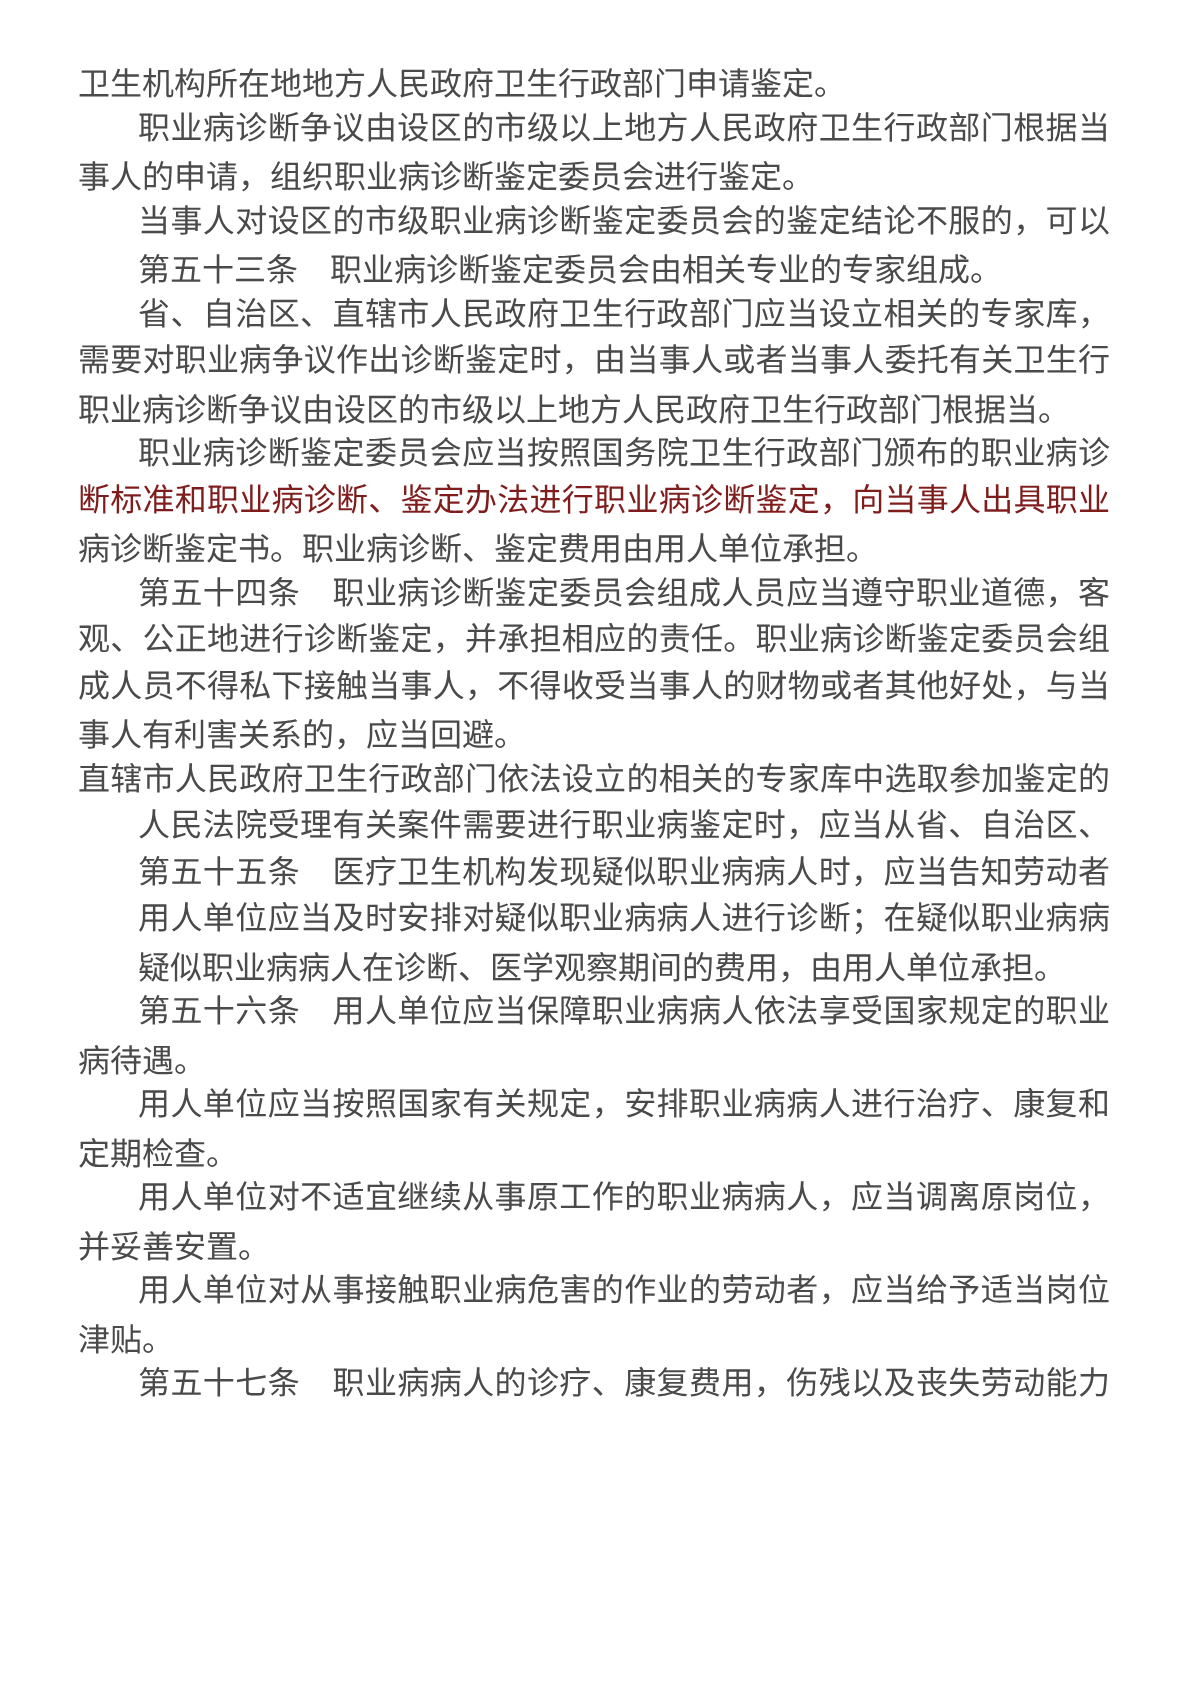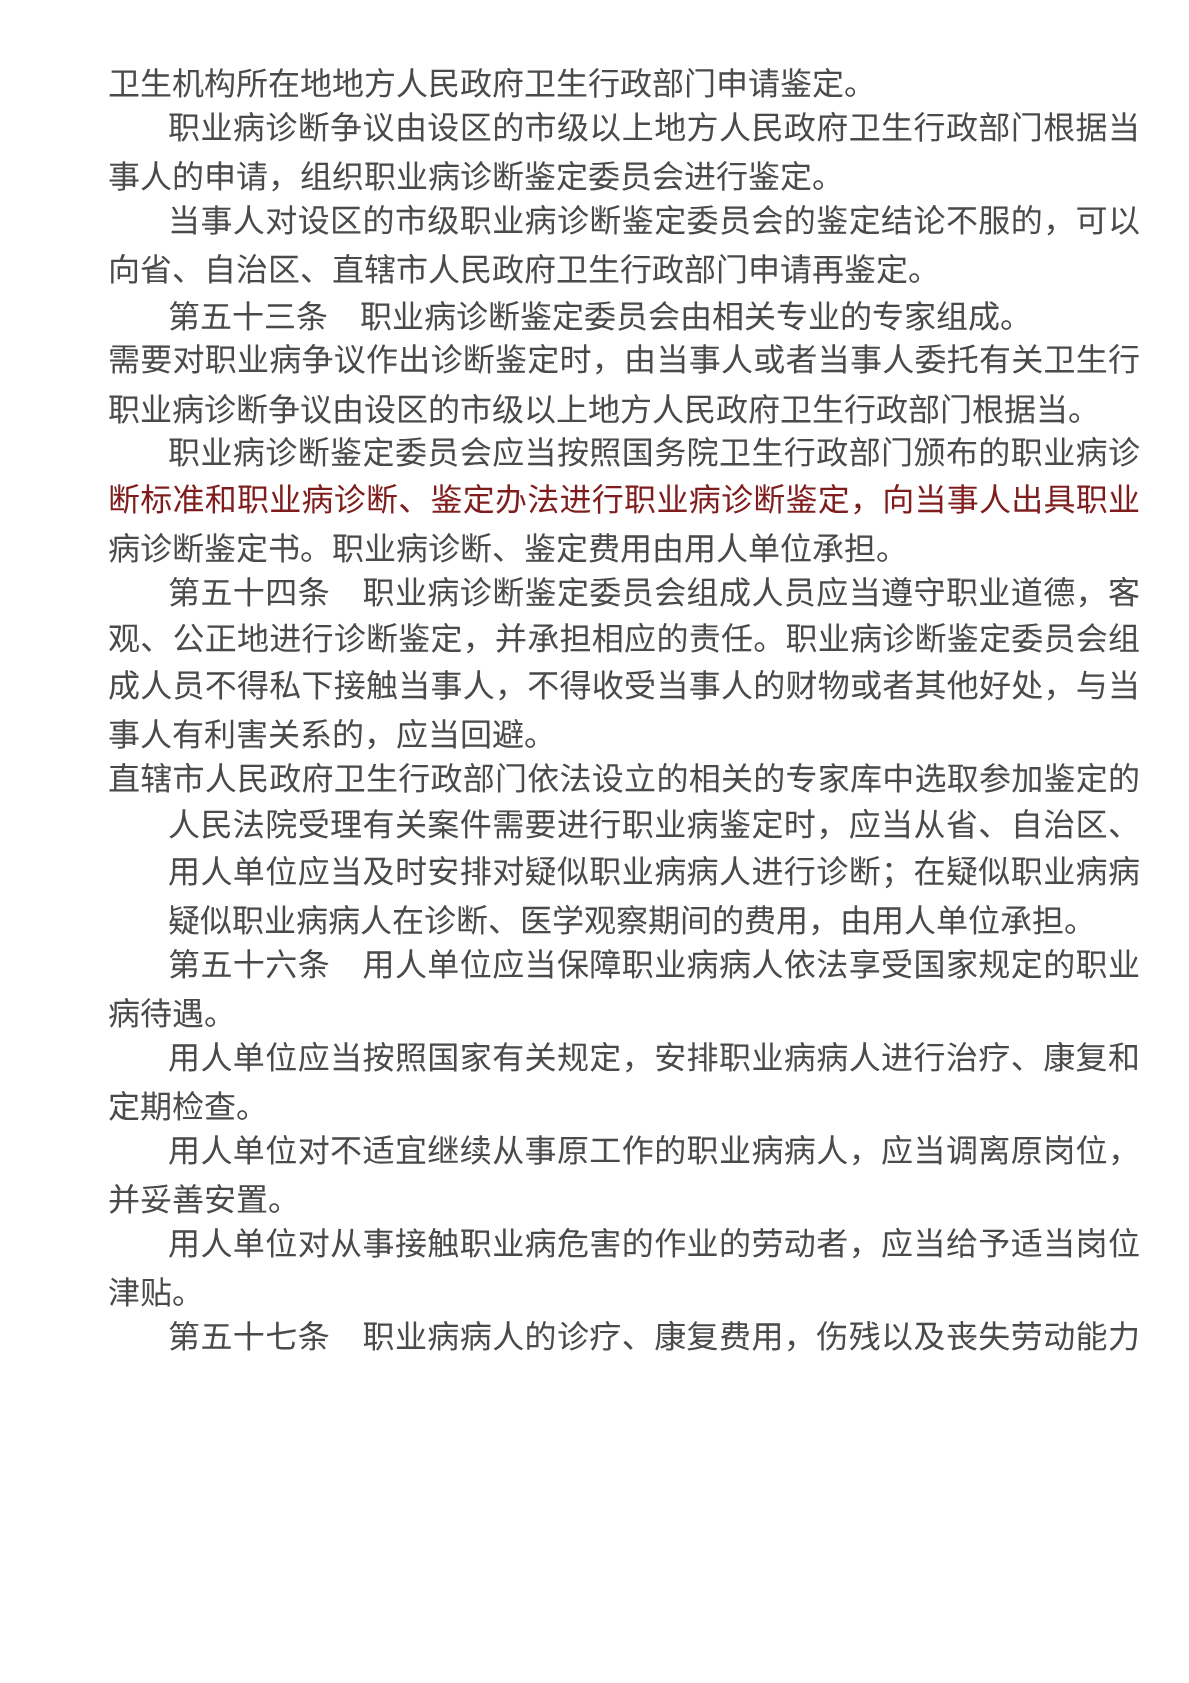--- a/index.html
+++ b/index.html
@@ -8,21 +8,20 @@
     height: 1683px;
     background: #ffffff;
     overflow: hidden;
   }
   .page {
     box-sizing: border-box;
     width: 976px;
     height: 1683px;
     padding: 61px 79px 0 78px;
     background: #ffffff;
-    margin-left: 30px;
   }
   .line {
     width: 1032px;
     height: 46.5px;
     line-height: 46.5px;
     font-size: 32px;
     color: #4a4a4a;
     font-family: "Liberation Sans", sans-serif;
     white-space: nowrap;
     text-align: left;
@@ -39,33 +38,34 @@
   }
 </style>
 </head>
 <body>
 
 <div class="page" id="page" style="background: rgb(255, 255, 255);">
     <div class="line" style="color: rgb(74, 74, 74);">卫生机构所在地地方人民政府卫生行政部门申请鉴定。</div>
     <div class="line ind jst" style="color: rgb(74, 74, 74);">职业病诊断争议由设区的市级以上地方人民政府卫生行政部门根据当</div>
     <div class="line" style="color: rgb(74, 74, 74);">事人的申请，组织职业病诊断鉴定委员会进行鉴定。</div>
     <div class="line ind jst" style="color: rgb(74, 74, 74);">当事人对设区的市级职业病诊断鉴定委员会的鉴定结论不服的，可以</div>
-    <div class="line" style="color: rgb(74, 74, 74);">向省、自治区、直辖市人民政府卫生行政部门申请再鉴定。</div>
     <div class="line ind" style="color: rgb(74, 74, 74);">第五十三条　职业病诊断鉴定委员会由相关专业的专家组成。</div>
+    <div class="line ind jst" style="color: rgb(74, 74, 74);">省、自治区、直辖市人民政府卫生行政部门应当设立相关的专家库，</div>
     <div class="line jst" style="color: rgb(74, 74, 74);">需要对职业病争议作出诊断鉴定时，由当事人或者当事人委托有关卫生行</div>
     <div class="line" style="color: rgb(74, 74, 74);">职业病诊断争议由设区的市级以上地方人民政府卫生行政部门根据当。</div>
     <div class="line ind jst" style="color: rgb(74, 74, 74);">职业病诊断鉴定委员会应当按照国务院卫生行政部门颁布的职业病诊</div>
     <div class="line jst" style="color: #7f1d1d;">断标准和职业病诊断、鉴定办法进行职业病诊断鉴定，向当事人出具职业</div>
     <div class="line" style="color: rgb(74, 74, 74);">病诊断鉴定书。职业病诊断、鉴定费用由用人单位承担。</div>
     <div class="line ind jst" style="color: rgb(74, 74, 74);">第五十四条　职业病诊断鉴定委员会组成人员应当遵守职业道德，客</div>
     <div class="line jst" style="color: rgb(74, 74, 74);">观、公正地进行诊断鉴定，并承担相应的责任。职业病诊断鉴定委员会组</div>
     <div class="line jst" style="color: rgb(74, 74, 74);">成人员不得私下接触当事人，不得收受当事人的财物或者其他好处，与当</div>
     <div class="line" style="color: rgb(74, 74, 74);">事人有利害关系的，应当回避。</div>
     <div class="line jst" style="color: rgb(74, 74, 74);">直辖市人民政府卫生行政部门依法设立的相关的专家库中选取参加鉴定的</div>
     <div class="line ind jst" style="color: rgb(74, 74, 74);">人民法院受理有关案件需要进行职业病鉴定时，应当从省、自治区、</div>
+    <div class="line ind jst" style="color: rgb(74, 74, 74);">第五十五条　医疗卫生机构发现疑似职业病病人时，应当告知劳动者</div>
     <div class="line ind jst" style="color: rgb(74, 74, 74);">用人单位应当及时安排对疑似职业病病人进行诊断；在疑似职业病病</div>
     <div class="line ind" style="color: rgb(74, 74, 74);">疑似职业病病人在诊断、医学观察期间的费用，由用人单位承担。</div>
     <div class="line ind jst" style="color: rgb(74, 74, 74);">第五十六条　用人单位应当保障职业病病人依法享受国家规定的职业</div>
     <div class="line" style="color: rgb(74, 74, 74);">病待遇。</div>
     <div class="line ind jst" style="color: rgb(74, 74, 74);">用人单位应当按照国家有关规定，安排职业病病人进行治疗、康复和</div>
     <div class="line" style="color: rgb(74, 74, 74);">定期检查。</div>
     <div class="line ind jst" style="color: rgb(74, 74, 74);">用人单位对不适宜继续从事原工作的职业病病人，应当调离原岗位，</div>
     <div class="line" style="color: rgb(74, 74, 74);">并妥善安置。</div>
     <div class="line ind jst" style="color: rgb(74, 74, 74);">用人单位对从事接触职业病危害的作业的劳动者，应当给予适当岗位</div>
     <div class="line" style="color: rgb(74, 74, 74);">津贴。</div>

